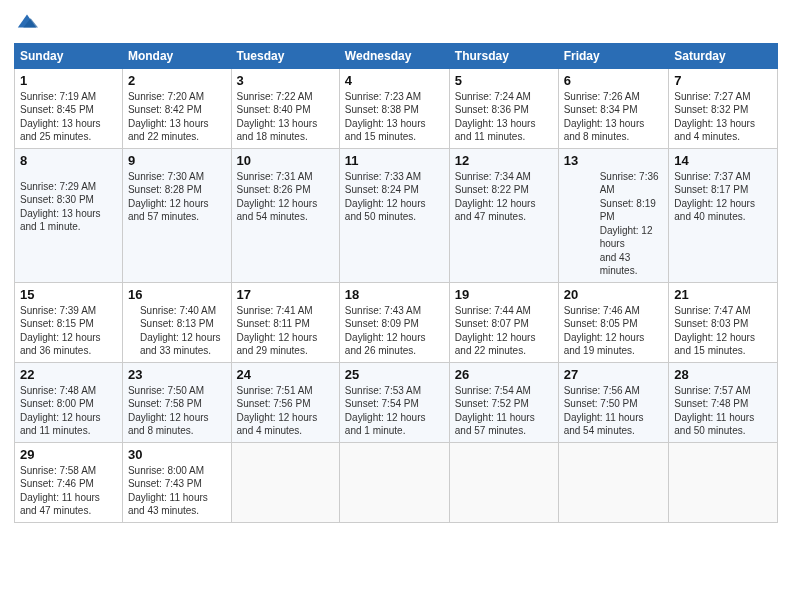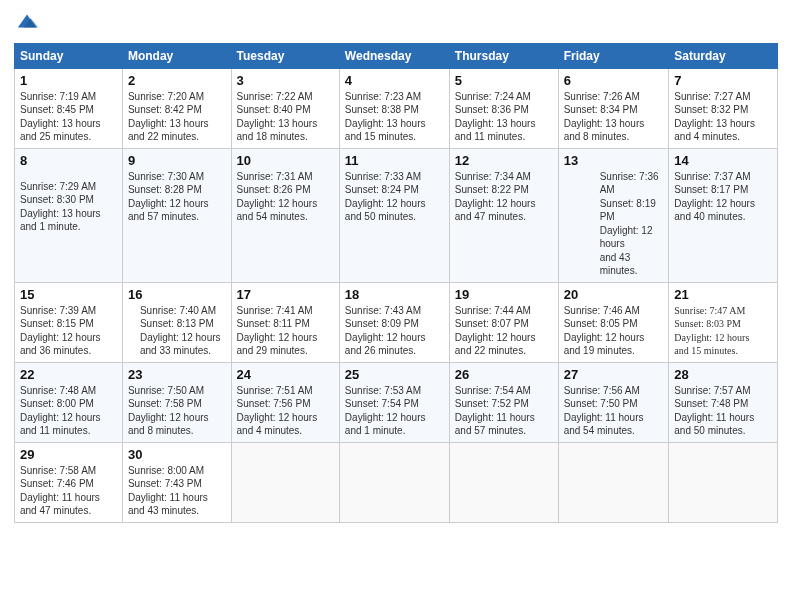--- a/index.html
+++ b/index.html
@@ -264,21 +264,21 @@
           </td>
           <td>
             <span class="day-num">20</span>
             <div class="day-detail" style="white-space: pre-line;">Sunrise: 7:46 AM
 Sunset: 8:05 PM
 Daylight: 12 hours
 and 19 minutes.</div>
           </td>
           <td>
             <span class="day-num">21</span>
-            <div class="day-detail" style="white-space: pre-line; font-family: Liberation Serif, serif;">Sunrise: 7:47 AM
+            <div class="day-detail" style="white-space: pre-line;">Sunrise: 7:47 AM
 Sunset: 8:03 PM
 Daylight: 12 hours
 and 15 minutes.</div>
           </td>
         </tr>
         <tr>
           <td>
             <span class="day-num">22</span>
             <div class="day-detail" style="white-space: pre-line;">Sunrise: 7:48 AM
 Sunset: 8:00 PM

